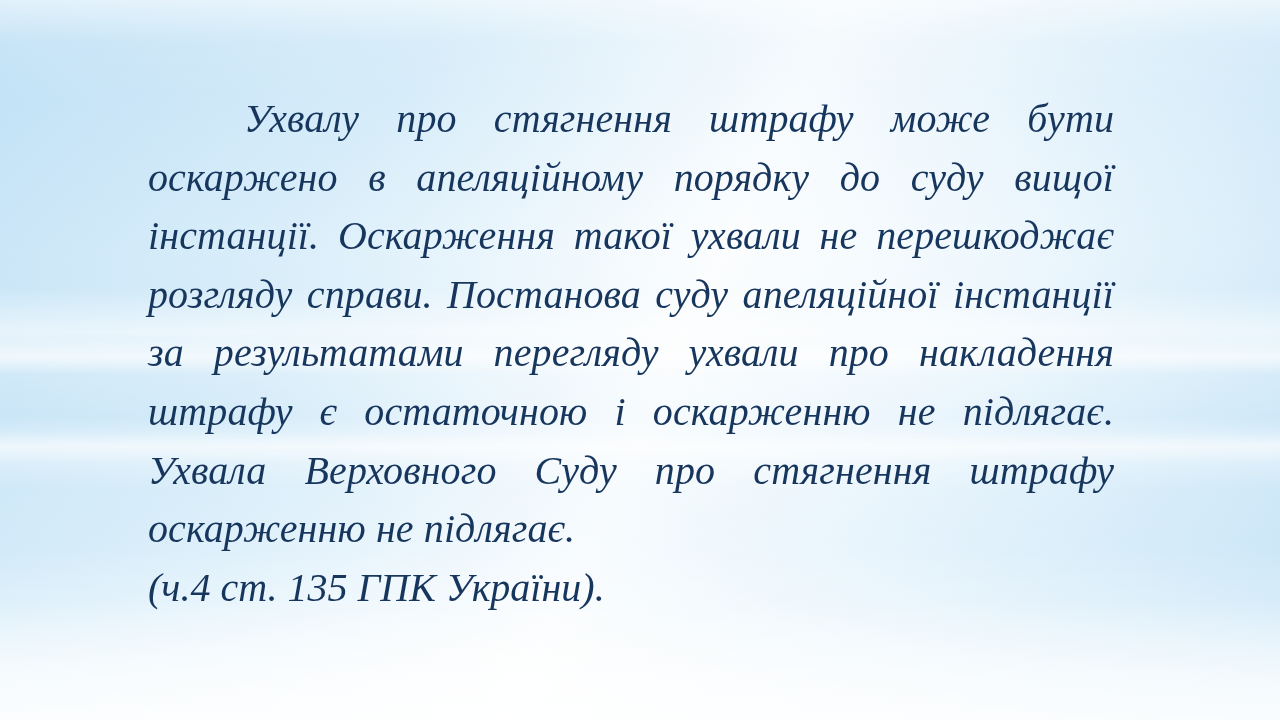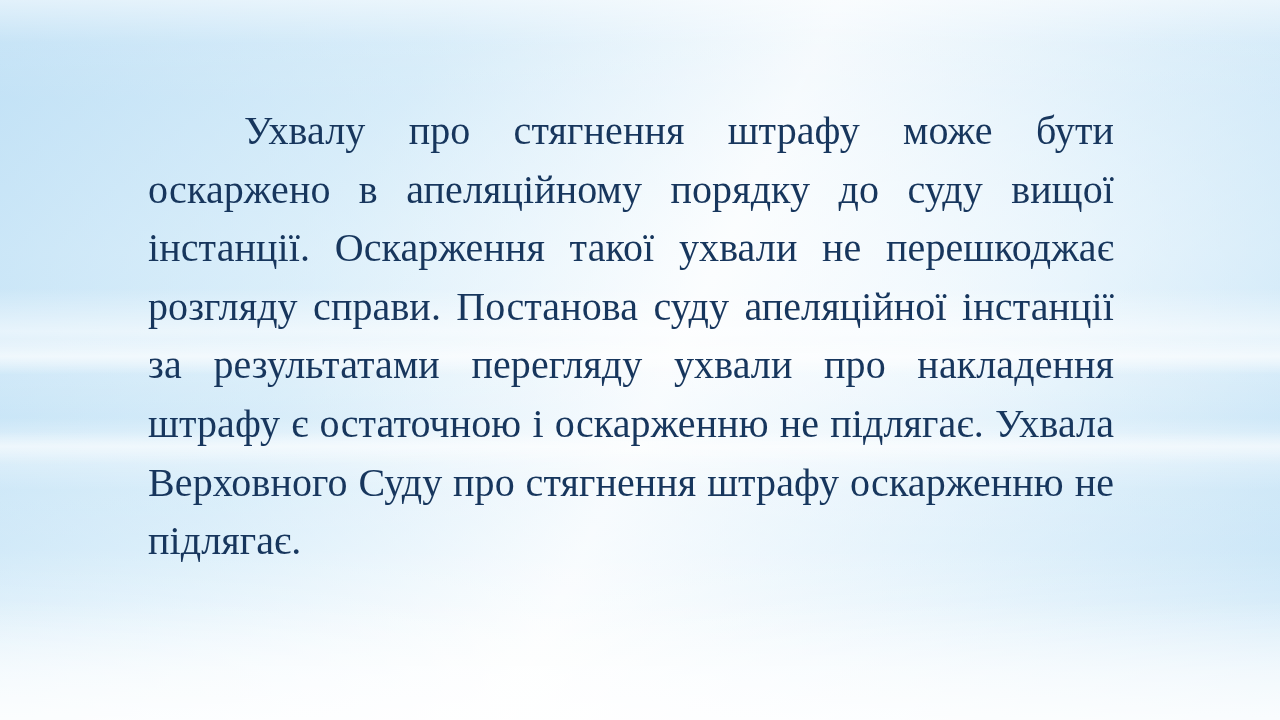--- a/index.html
+++ b/index.html
@@ -74,23 +74,24 @@
     position: absolute;
     left: 0; bottom: 0;
     width: 100%; height: 120px;
     pointer-events: none;
     background: linear-gradient(to bottom, rgba(255,255,255,0.0) 0%, rgba(255,255,255,0.55) 60%, rgba(255,255,255,0.75) 100%);
   }
 
   .body-block {
     position: absolute;
     left: 148px;
-    top: 102px;
+    top: 90px;
     width: 966px;
     z-index: 3;
+    font-style: italic;
   }
 
   .body-text {
     margin: 0;
     color: #17365d;
     font-family: "Liberation Serif", serif;
     font-size: 40px;
     line-height: 1.465;
     text-align: justify;
     text-indent: 96px;
@@ -107,14 +108,15 @@
     text-align: left;
     text-indent: 0;
   }
 </style>
 </head>
 <body>
 
 <div class="slide">
   <div class="body-block">
     <p class="body-text">Ухвалу про стягнення штрафу може бути оскаржено в апеляційному порядку до суду вищої інстанції. Оскарження такої ухвали не перешкоджає розгляду справи. Постанова суду апеляційної інстанції за результатами перегляду ухвали про накладення штрафу є остаточною і оскарженню не підлягає. Ухвала Верховного Суду про стягнення штрафу оскарженню не підлягає.</p>
+    <p class="body-text-last">(ч.4 ст. 135 ГПК України).</p>
   </div>
 </div>
 
 </body></html>

